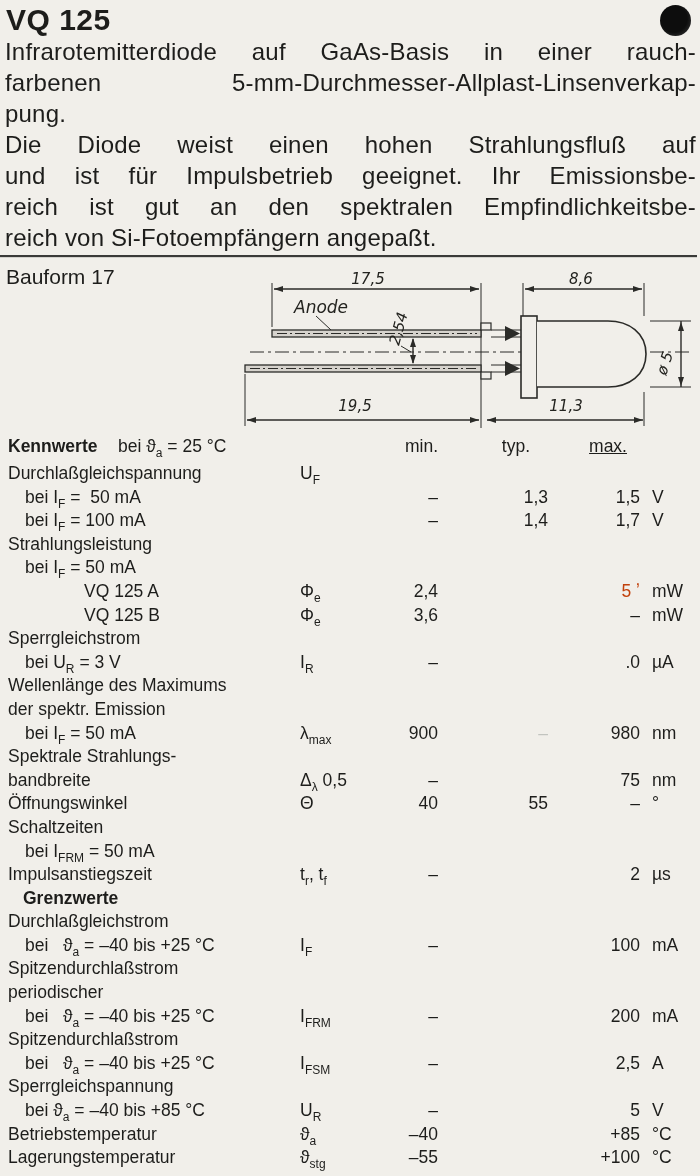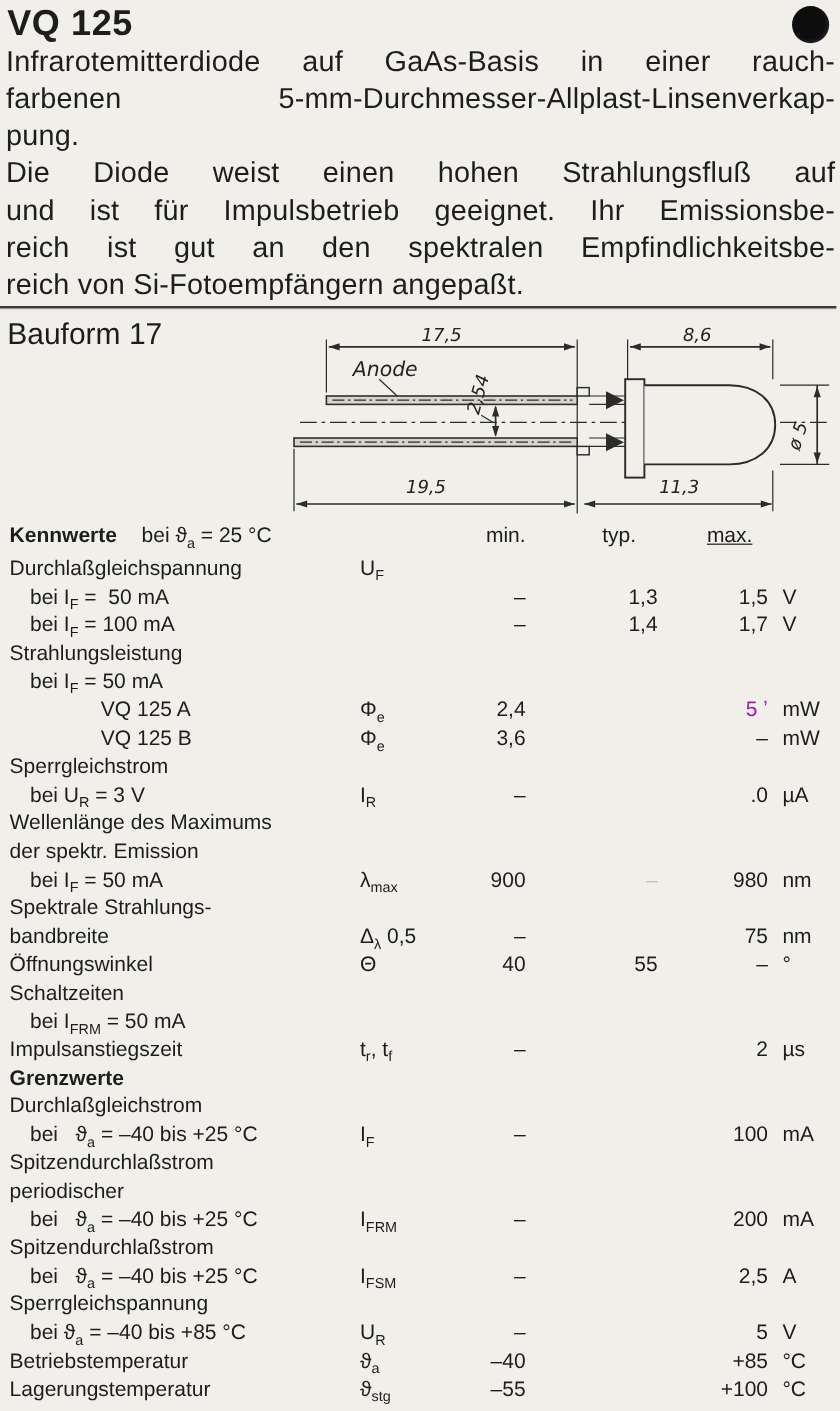--- a/index.html
+++ b/index.html
@@ -6,45 +6,45 @@
   .page{position:relative;width:700px;height:1176px;background:#f1efea;
         font-family:"Liberation Sans",sans-serif;color:#1d1d1b;overflow:hidden;}
   .title{position:absolute;left:6px;top:3px;font-size:30px;font-weight:700;letter-spacing:.5px;}
   .punch-dot{position:absolute;left:660px;top:5px;width:31px;height:31px;border-radius:50%;
         background:radial-gradient(circle at 45% 45%, #0d0d0d 55%, #2e2e2e 82%, #161616);}
   .intro{position:absolute;left:5px;top:36px;width:691px;font-size:24px;line-height:31px;letter-spacing:.2px;}
   .iline{white-space:normal;}
   .iline.j{text-align:justify;text-align-last:justify;}
   .rule{position:absolute;left:0;top:255px;width:697px;border-top:2.5px solid #3a3a38;
         box-shadow:0 1px 0 rgba(0,0,0,.12);}
-  .bauform{position:absolute;left:6px;top:265px;font-size:25px;}
+  .bauform{position:absolute;left:6px;top:265px;font-size:21px;}
   svg.draw{position:absolute;left:230px;top:262px;}
   .dln{stroke:#2b2b28;stroke-width:1.4;fill:none;}
   .thin{stroke:#2b2b28;stroke-width:1;fill:none;}
   .dim{font-family:"DejaVu Sans",sans-serif;font-style:italic;font-size:15px;fill:#23231f;}
   .anode{font-size:17px;}
   .arr{fill:#2b2b28;stroke:none;}
   .table-block{position:absolute;left:0;top:436px;width:644px;font-size:17.5px;}
   .thead{position:relative;height:27px;}
   .thead span{position:absolute;top:0;}
   .h-kenn{left:8px;font-weight:700;}
   .h-cond{left:118px;}
   .h-min{left:352px;width:86px;text-align:right;}
   .h-typ{left:462px;width:68px;text-align:right;}
   .h-max{left:548px;width:79px;text-align:right;text-decoration:underline;}
   .trow{position:relative;height:23.6px;padding-left:28px;}
-  .trow.bold .lbl{font-weight:700;}
+  .trow.bold .lbl{font-weight:700;margin-left:15px;}
   .lbl{position:absolute;white-space:pre;}
   .ind0{left:8px}.ind1{left:25px}.ind2{left:84px}
   .sym{position:absolute;left:300px;white-space:pre;}
   .vmin{position:absolute;left:352px;width:86px;text-align:right;}
   .vtyp{position:absolute;left:462px;width:86px;text-align:right;}
   .vmax{position:absolute;left:548px;width:92px;text-align:right;}
   .unit{position:absolute;left:652px;white-space:pre;}
-  .faded{color:#a21caf;}
+  .faded{color:#c2410c;}
   .faint{color:#c2c4bf;}
   sub{font-size:12px;line-height:0;}
 </style>
 </head>
 <body>
 
 <div class="page">
 
   <div class="title">VQ 125</div>
   <div class="punch-dot"></div>

